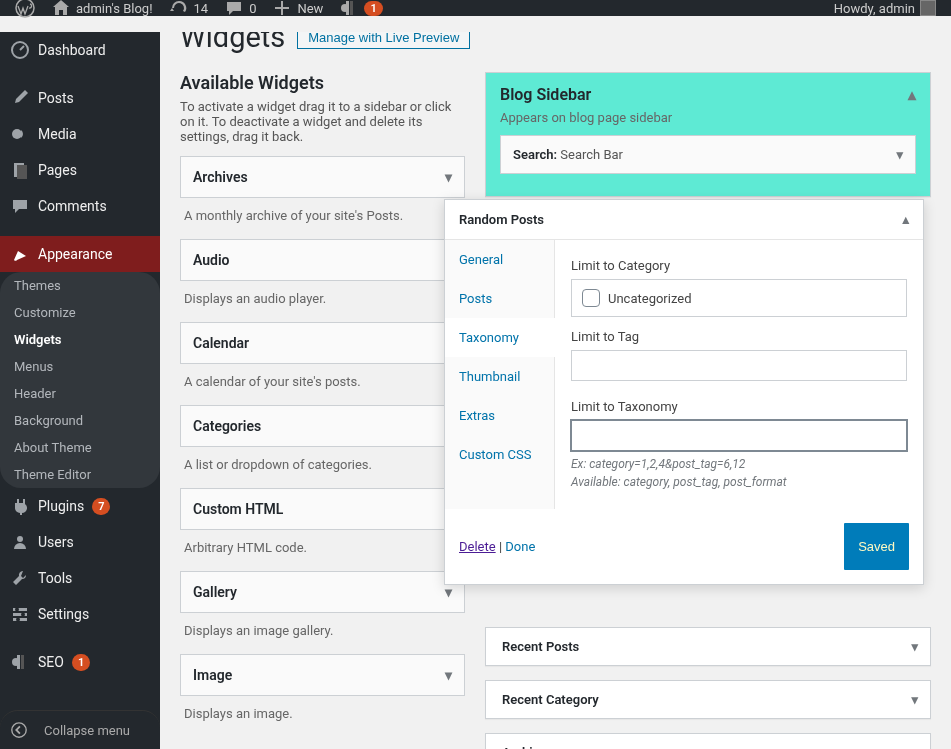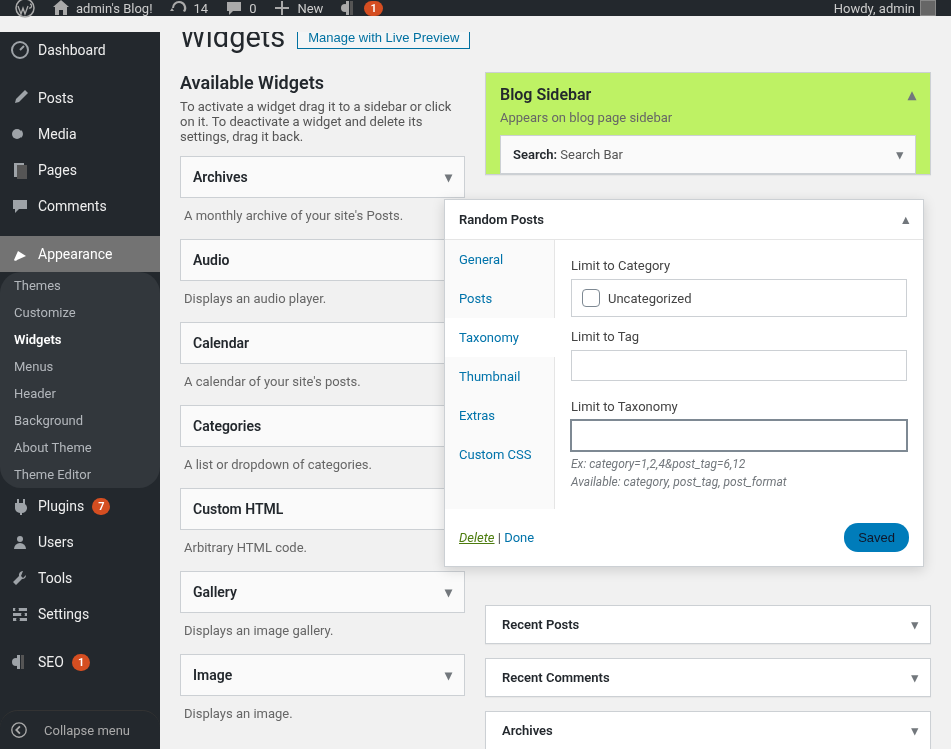--- a/index.html
+++ b/index.html
@@ -10,21 +10,21 @@
 .adminbar { background: #23282d; color: #ccc; height: 16px; display: flex; align-items: center; justify-content: space-between; font-size: 13px; padding: 0 8px; }
 .ab-left, .ab-right { display: flex; align-items: center; gap: 2px; }
 .ab-item { display: flex; align-items: center; gap: 5px; padding: 0 7px; height: 32px; cursor: pointer; color: #ccc; }
 .ab-item svg { width: 20px; height: 20px; fill: #aaa; }
 .ab-bubble { background: #d54e21; color: #fff; border-radius: 10px; font-size: 11px; padding: 1px 6px; font-weight: 600; }
 .ab-avatar { width: 16px; height: 16px; background: #666; border: 1px solid #888; }
 
 
 .sidebar { position: absolute; left: 0; top: 32px; bottom: 0; width: 160px; background: #23282d; color: #eee; }
 .menu-item { display: flex; align-items: center; gap: 8px; padding: 8px 10px; cursor: pointer; font-size: 14px; color: #eee; }
-.menu-item.current { background: #737373; color: #fff; position: relative; }
+.menu-item.current { background: #7f1d1d; color: #fff; position: relative; }
 .menu-item.current::after { content: ""; position: absolute; right: -8px; top: 50%; margin-top: -8px; border: 8px solid transparent; border-right-color: #f1f1f1; }
 .menu-item svg { width: 20px; height: 20px; fill: #9ea3a8; flex-shrink: 0; }
 .menu-item.current svg { fill: #fff; }
 .submenu { background: #32373c; border-radius: 21px; }
 .submenu .sub-item { padding: 6px 12px 6px 14px; font-size: 13px; color: #b3b7bc; cursor: pointer; }
 .submenu .sub-item.active { color: #fff; font-weight: 600; }
 .menu-badge { background: #d54e21; color: #fff; border-radius: 9px; font-size: 11px; padding: 0 6px; line-height: 17px; font-weight: 600; }
 .collapse { position: absolute; bottom: 0; left: 0; right: 0; padding: 10px; color: #aaa; display: flex; align-items: center; gap: 16px; cursor: pointer; border-top: 1px solid #333; border-radius: 18px; }
 
 
@@ -35,21 +35,21 @@
 
 .cols { display: flex; gap: 20px; margin-top: 18px; }
 .col { flex: 1; min-width: 0; }
 .col-left h2 { font-size: 18px; font-weight: 600; color: #23282d; margin-bottom: 6px; }
 .col-left .desc { color: #555; font-size: 13px; margin-bottom: 12px; }
 
 .w-avail { background: #fafafa; border: 1px solid #ccd0d4; display: flex; align-items: center; justify-content: space-between; padding: 12px; font-size: 14px; font-weight: 600; color: #23282d; cursor: pointer; margin-top: 12px; }
 .w-desc { color: #666; font-size: 13px; padding: 10px 4px 4px; }
 .chev { color: #72777c; }
 
-.drop-zone { background: #bef264; border: 1px solid #ccd0d4; box-shadow: 0 1px 1px rgba(0,0,0,0.04); padding: 12px 14px 0; }
+.drop-zone { background: #5eead4; border: 1px solid #ccd0d4; box-shadow: 0 1px 1px rgba(0,0,0,0.04); padding: 12px 14px 22px; }
 .drop-zone h3 { font-size: 16px; font-weight: 600; color: #23282d; display: flex; justify-content: space-between; align-items: center; }
 .drop-zone .zdesc { color: #666; font-size: 13px; margin-top: 6px; margin-bottom: 10px; }
 .w-inst { background: #fafafa; border: 1px solid #ccd0d4; padding: 11px 12px; font-size: 13px; font-weight: 600; color: #23282d; display: flex; justify-content: space-between; align-items: center; cursor: pointer; margin-top: 10px; }
 .w-inst.alone { background: #fff; box-shadow: 0 1px 1px rgba(0,0,0,0.04); padding-left: 16px; }
 .w-inst .sub { font-weight: 400; color: #555; }
 
 
 .panel { position: absolute; left: 444px; top: 199px; width: 480px; background: #fff; border: 1px solid #ccd0d4; box-shadow: 0 3px 12px rgba(0,0,0,0.15); z-index: 20; }
 .panel-head { padding: 12px 14px; font-size: 13px; font-weight: 600; color: #23282d; display: flex; justify-content: space-between; align-items: center; cursor: pointer; border-bottom: 1px solid #e5e5e5; }
 .panel-body { display: flex; background: #f6f7f7; }
@@ -58,22 +58,22 @@
 .tab.active { background: #fff; color: #0073aa; border-right: 1px solid #fff; margin-right: -1px; }
 .form { flex: 1; background: #fff; padding: 18px 16px; }
 .form label { font-size: 13px; color: #444; display: block; margin-bottom: 6px; }
 .chkbox-row { border: 1px solid #ccd0d4; padding: 9px 10px; display: flex; align-items: center; gap: 8px; margin-bottom: 12px; }
 .chkbox { width: 18px; height: 18px; border: 1px solid #7e8993; border-radius: 4px; background: #fff; flex-shrink: 0; }
 .txt-in { width: 100%; border: 1px solid #ccd0d4; padding: 7px 8px; font-size: 13px; margin-bottom: 4px; }
 .txt-in.focus { border-color: #7e8993; box-shadow: 0 0 0 1px #7e8993; }
 .hint { font-size: 12px; font-style: italic; color: #72777c; line-height: 1.5; }
 .panel-foot { display: flex; justify-content: space-between; align-items: center; padding: 14px; }
 .panel-foot .links a { color: #0073aa; cursor: pointer; }
-.panel-foot .links a.del { color: #4d7c0f; text-decoration: underline; font-style: italic; }
-.saved { background: #007cba; color: #0f172a; border: none; padding: 7px 14px; border-radius: 14px; font-size: 13px; cursor: pointer; }
+.panel-foot .links a.del { color: #4c1d95; text-decoration: underline; }
+.saved { background: #007cba; color: #fef9c3; border: none; padding: 16px 14px; border-radius: 1px; font-size: 13px; cursor: pointer; }
 </style>
 </head>
 <body>
 
 <div class="adminbar">
   <div class="ab-left">
     <div class="ab-item">
         <svg viewBox="0 0 20 20">
           <circle cx="10" cy="10" r="9" fill="none" stroke="#aaa" stroke-width="1.5"></circle>
           <path d="M3 8l3 8 2-6 2 6 3-8M15 6a2 2 0 11-1 4" fill="none" stroke="#aaa" stroke-width="1.3"></path>
@@ -290,21 +290,21 @@
         </div>
       </div>
 
       <div style="height:420px"></div>
 
       <div class="w-inst alone">
           <span>Recent Posts</span>
           <span class="chev">▾</span>
         </div>
       <div class="w-inst alone" style="margin-top:14px">
-          <span>Recent Comments</span>
+          <span>Recent Category</span>
           <span class="chev">▾</span>
         </div>
       <div class="w-inst alone" style="margin-top:14px">
           <span>Archives</span>
           <span class="chev">▾</span>
         </div>
     </div>
   </div>
 </div>
 

